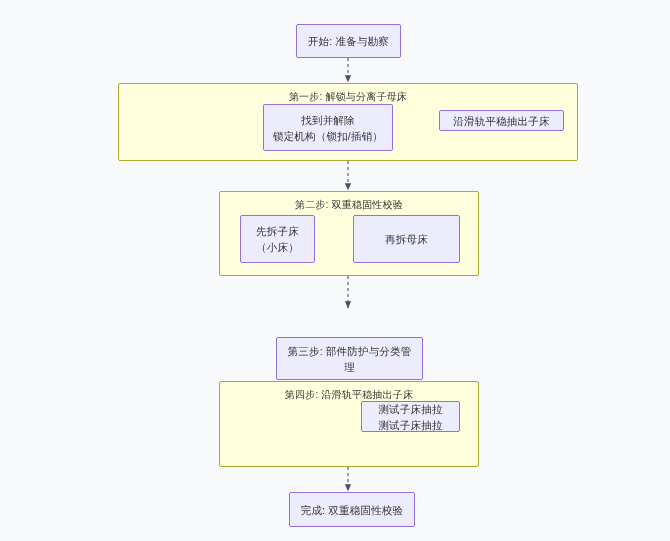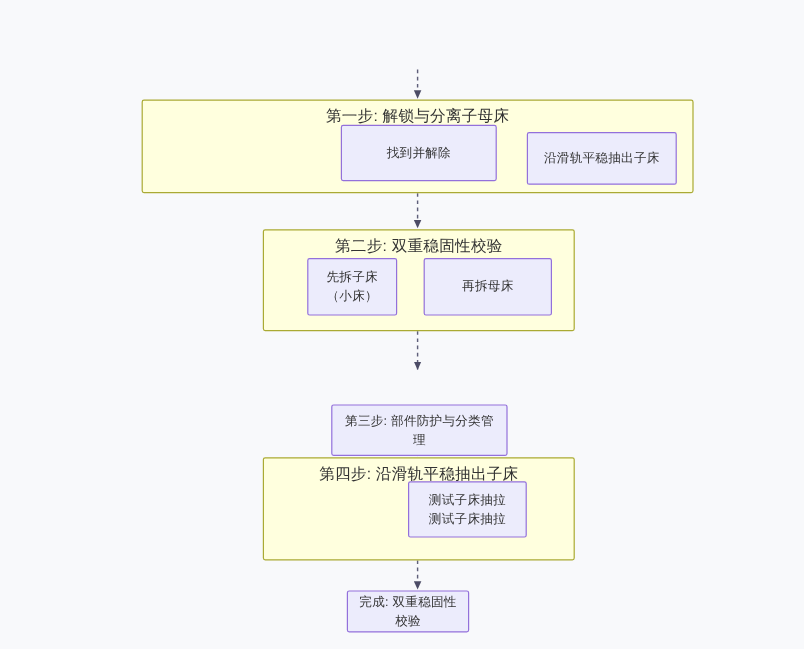--- a/index.html
+++ b/index.html
@@ -33,21 +33,21 @@
     border: 1px solid #aaaa33;
     border-radius: 2px;
     box-sizing: border-box;
   }
   .cluster-title {
     position: absolute;
     left: 6px;
     right: 6px;
     top: 5px;
     text-align: center;
-    font-size: 13px;
+    font-size: 10px;
     color: #333333;
     line-height: 15px;
     letter-spacing: 0.2px;
   }
   
   .node {
     position: absolute;
     background: #ececfc;
     border: 1px solid #9370db;
     border-radius: 2px;
@@ -96,59 +96,63 @@
       <line x1="348" y1="276" x2="348" y2="308"></line>
 
       <line x1="348" y1="352" x2="348" y2="380"></line>
 
       <line x1="315" y1="424" x2="352" y2="424"></line>
 
       <line x1="348" y1="467" x2="348" y2="491"></line>
     </g>
   </svg>
 
+  <div class="node" style="left:296px; top:24px; width:105px; height:34px;">
+    <span>开始: 准备与勘察</span>
+  </div>
 
   <div class="cluster" style="left:118px; top:83px; width:460px; height:78px;">
     <div class="cluster-title">第一步: 解锁与分离子母床</div>
   </div>
-  <div class="node" style="left:284px; top:104px; width:130px; height:47px;">
+  <div class="node" style="left:263px; top:104px; width:130px; height:47px;">
     <span>
       <span class="l1">找到并解除</span>
+      <span class="l2">锁定机构（锁扣/插销）</span>
     </span>
   </div>
-  <div class="node" style="left:439px; top:110px; width:125px; height:44px;">
+  <div class="node" style="left:439px; top:110px; width:125px; height:21px;">
     <span>沿滑轨平稳抽出子床</span>
   </div>
 
   <div class="cluster" style="left:219px; top:191px; width:260px; height:85px;">
     <div class="cluster-title">第二步: 双重稳固性校验</div>
   </div>
-  <div class="node" style="left:240px; top:215px; width:75px; height:48px;margin-left:16px;">
+  <div class="node" style="left:240px; top:215px; width:75px; height:48px;">
     <span>
       <span class="l1">先拆子床</span>
       <span class="l2">（小床）</span>
     </span>
   </div>
   <div class="node" style="left:353px; top:215px; width:107px; height:48px;">
     <span>
       <span class="l1">再拆母床</span>
     </span>
   </div>
 
   <div class="node" style="left:276px; top:309px; width:147px; height:43px;margin-top:28px;">
     <span>第三步: 部件防护与分类管理</span>
   </div>
 
   <div class="cluster" style="left:219px; top:381px; width:260px; height:86px;">
     <div class="cluster-title">第四步: 沿滑轨平稳抽出子床</div>
   </div>
-  <div class="node" style="left:340px; top:401px; width:99px; height:47px;">
+  <div class="node" style="left:361px; top:401px; width:99px; height:31px;">
     <span>
       <span class="l1">测试子床抽拉</span>
       <span class="l2">测试子床抽拉</span>
     </span>
   </div>
 
-  <div class="node" style="left:289px; top:492px; width:102px; height:35px;text-align:center;">
+  <div class="node" style="left:289px; top:492px; width:126px; height:35px;text-align:center;">
     <span>完成: 双重稳固性校验</span>
   </div>
 
 </div>
 
 </body></html>

